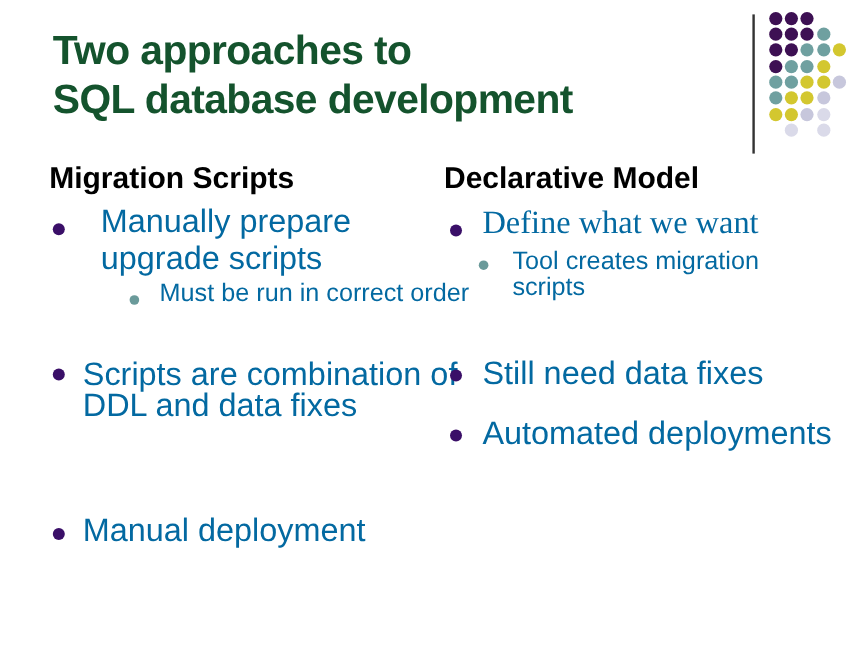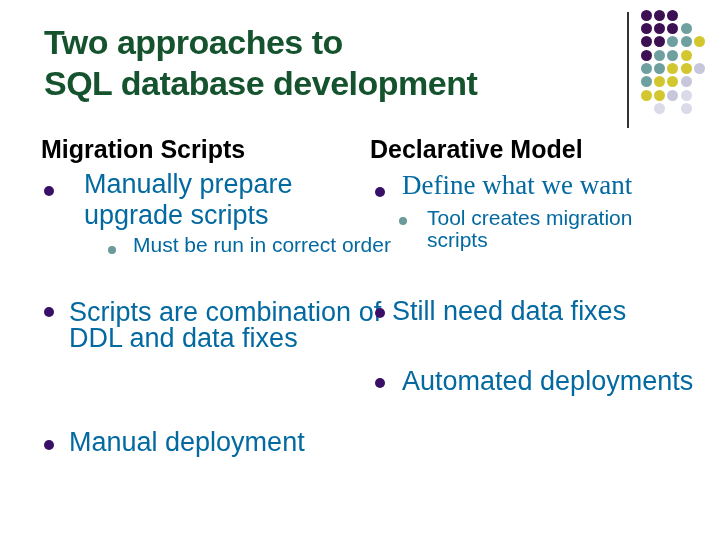--- a/index.html
+++ b/index.html
@@ -98,23 +98,23 @@
     <span class="bullet main" style="top:17px;"></span>
     <span class="txt" style="margin-left:27px;font-family:Liberation Serif, serif;">Define what we want</span>
   </div>
   <div class="item lvl2" style="left:399px; top:207px;">
     <span class="bullet sub" style="top:10px;"></span>
     <span class="txt" style="margin-left:28px;">Tool creates migration
 scripts</span>
   </div>
   <div class="item lvl1" style="left:375px; top:296px;">
     <span class="bullet main" style="top:12px;"></span>
-    <span class="txt" style="margin-left:17px;">Still need data fixes</span>
+    <span class="txt" style="margin-left:27px;">Still need data fixes</span>
   </div>
-  <div class="item lvl1" style="left:375px; top:366px;">
+  <div class="item lvl1" style="left:375px; top:346px;">
     <span class="bullet main" style="top:12px;"></span>
     <span class="txt" style="margin-left:27px;">Automated deployments</span>
   </div>
 
 <div class="dot" style="left: 640.5px; top: 9.7px; width: 11px; height: 11px; background: rgb(61, 16, 83);"></div>
     <div class="dot" style="left: 653.9px; top: 9.7px; width: 11px; height: 11px; background: rgb(61, 16, 83);"></div>
     <div class="dot" style="left: 667.3px; top: 9.7px; width: 11px; height: 11px; background: rgb(61, 16, 83);"></div>
     <div class="dot" style="left: 640.5px; top: 23.03px; width: 11px; height: 11px; background: rgb(61, 16, 83);"></div>
     <div class="dot" style="left: 653.9px; top: 23.03px; width: 11px; height: 11px; background: rgb(61, 16, 83);"></div>
     <div class="dot" style="left: 667.3px; top: 23.03px; width: 11px; height: 11px; background: rgb(61, 16, 83);"></div>

